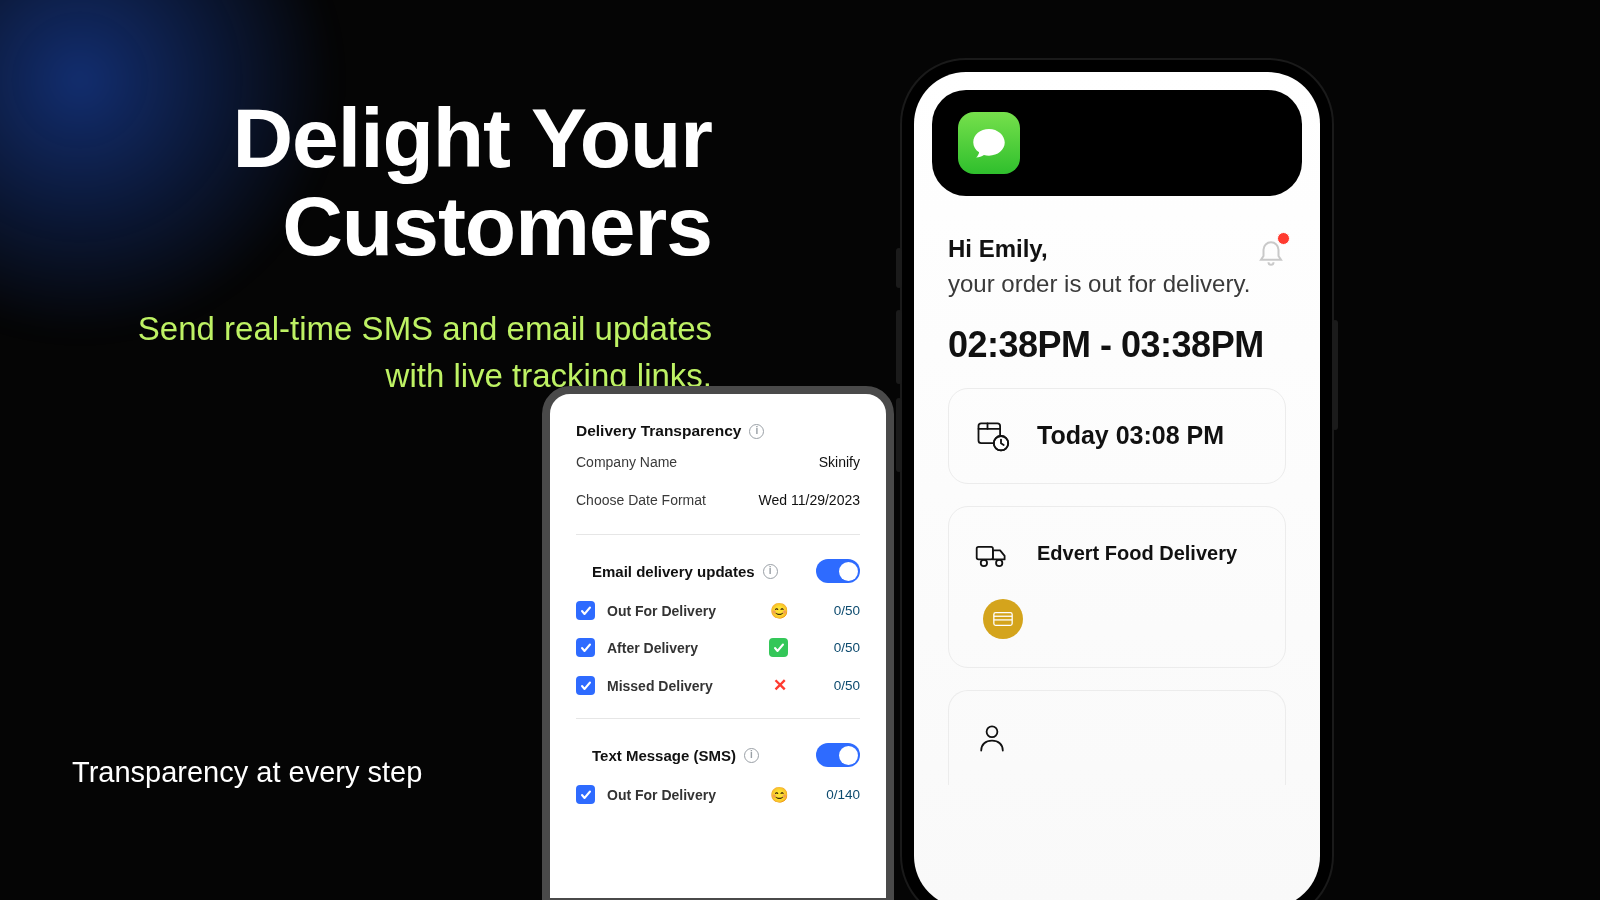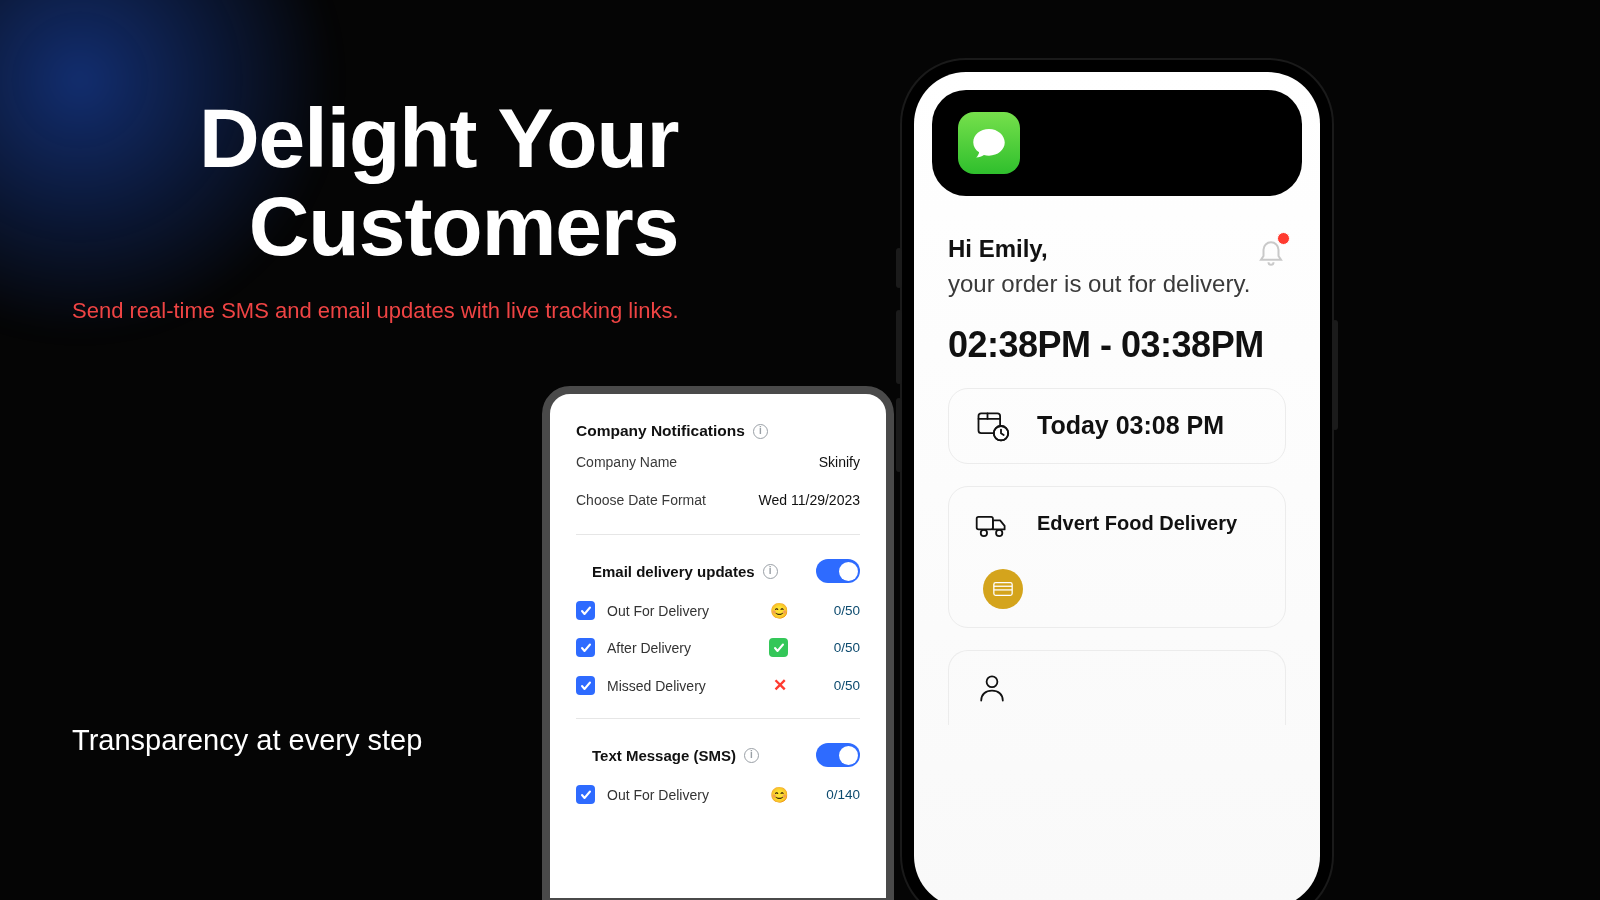--- a/index.html
+++ b/index.html
@@ -23,31 +23,31 @@
     text-align: right;
   }
   .hero h1 {
     font-size: 84px;
     font-weight: 700;
     line-height: 1.05;
     letter-spacing: -1px;
     color: #fff;
   }
   .hero p {
-    margin-top: 26px;
-    font-size: 22px;
+    margin-top: 36px;
+    font-size: 33px;
     line-height: 1.4;
-    color: #ef4444;
+    color: #bef264;
     font-weight: 400;
     max-width: 640px;
   }
   .tagline {
     position: absolute;
     left: 72px;
-    top: 724px;
+    top: 756px;
     font-size: 29px;
     color: #fff;
     font-weight: 400;
   }
 
   
   .settings-device {
     position: absolute;
     left: 542px;
     top: 386px;
@@ -83,21 +83,21 @@
     position: absolute; top: 2.5px; right: 2.5px; width: 19px; height: 19px; background: #fff; border-radius: 50%;
   }
 
   .opt-row {
     display: flex; align-items: center; margin-top: 18px; gap: 12px; font-size: 14px;
   }
   .chk {
     width: 19px; height: 19px; border-radius: 4px; background: #2e6bff; display: inline-flex; align-items: center; justify-content: center;
   }
   .chk svg { width: 12px; height: 12px; }
-  .opt-row .txt { flex: 0 0 auto; width: 150px; color: #333; font-weight: 400; }
+  .opt-row .txt { flex: 0 0 auto; width: 150px; color: #333; font-weight: 700; }
   .opt-row .emoji { width: 22px; text-align: center; font-size: 15px; }
   .opt-row .emoji.green {
     width: 19px; height: 19px; border-radius: 4px; background: #34c759; display: inline-flex; align-items: center; justify-content: center;
   }
   .opt-row .emoji.green svg { width: 12px; height: 12px; }
   .opt-row .emoji.red { color: #ff3b30; font-weight: 700; font-size: 17px; }
   .opt-row .count { margin-left: auto; color: #0c4a6e; font-size: 13.5px; font-weight: 500; }
 
   
   .phone {
@@ -154,21 +154,21 @@
   .bell-wrap { position: relative; margin-top: 4px; }
   .bell-wrap svg { width: 30px; height: 30px; }
   .bell-dot { position: absolute; top: -4px; right: -4px; width: 13px; height: 13px; background: #ff3b30; border-radius: 50%; border: 1.5px solid #fff; }
 
   .eta { margin-top: 22px; font-size: 36px; font-weight: 700; letter-spacing: -0.5px; }
 
   .card {
     margin-top: 22px;
     border: 1.5px solid #ececec;
     border-radius: 20px;
-    padding: 18px 24px;
+    padding: 28px 24px;
     display: flex; align-items: center; gap: 26px;
     flex-wrap: wrap;
   }
   .card .ic { width: 38px; height: 38px; flex: 0 0 auto; display: flex; align-items: center; justify-content: center; }
   .card .ic svg { width: 36px; height: 36px; }
   .card .main-line { font-size: 25px; font-weight: 700; color: #111; }
   .carrier-card .main-line { font-size: 20px; font-weight: 700; }
   .badge-gold {
     width: 40px; height: 40px; border-radius: 50%;
     background: #d4a41c; display: inline-flex; align-items: center; justify-content: center; margin-left: 10px;
@@ -188,21 +188,21 @@
     <span>Customers</span>
   </h1>
   <p>Send real-time SMS and email updates with live tracking links.</p>
 </div>
 
 <div class="tagline">Transparency at every step</div>
 
 <div class="settings-device">
   <div class="settings-inner">
     <div class="panel-title">
-      <span>Company Notifications</span>
+      <span>Delivery Transparency</span>
       <span class="info-icon">i</span>
     </div>
 
     <div class="kv-row">
       <span class="k">Company Name</span>
       <span class="v">Skinify</span>
     </div>
     <div class="kv-row" style="margin-top:22px">
       <span class="k">Choose Date Format</span>
       <span class="v">Wed 11/29/2023</span>

